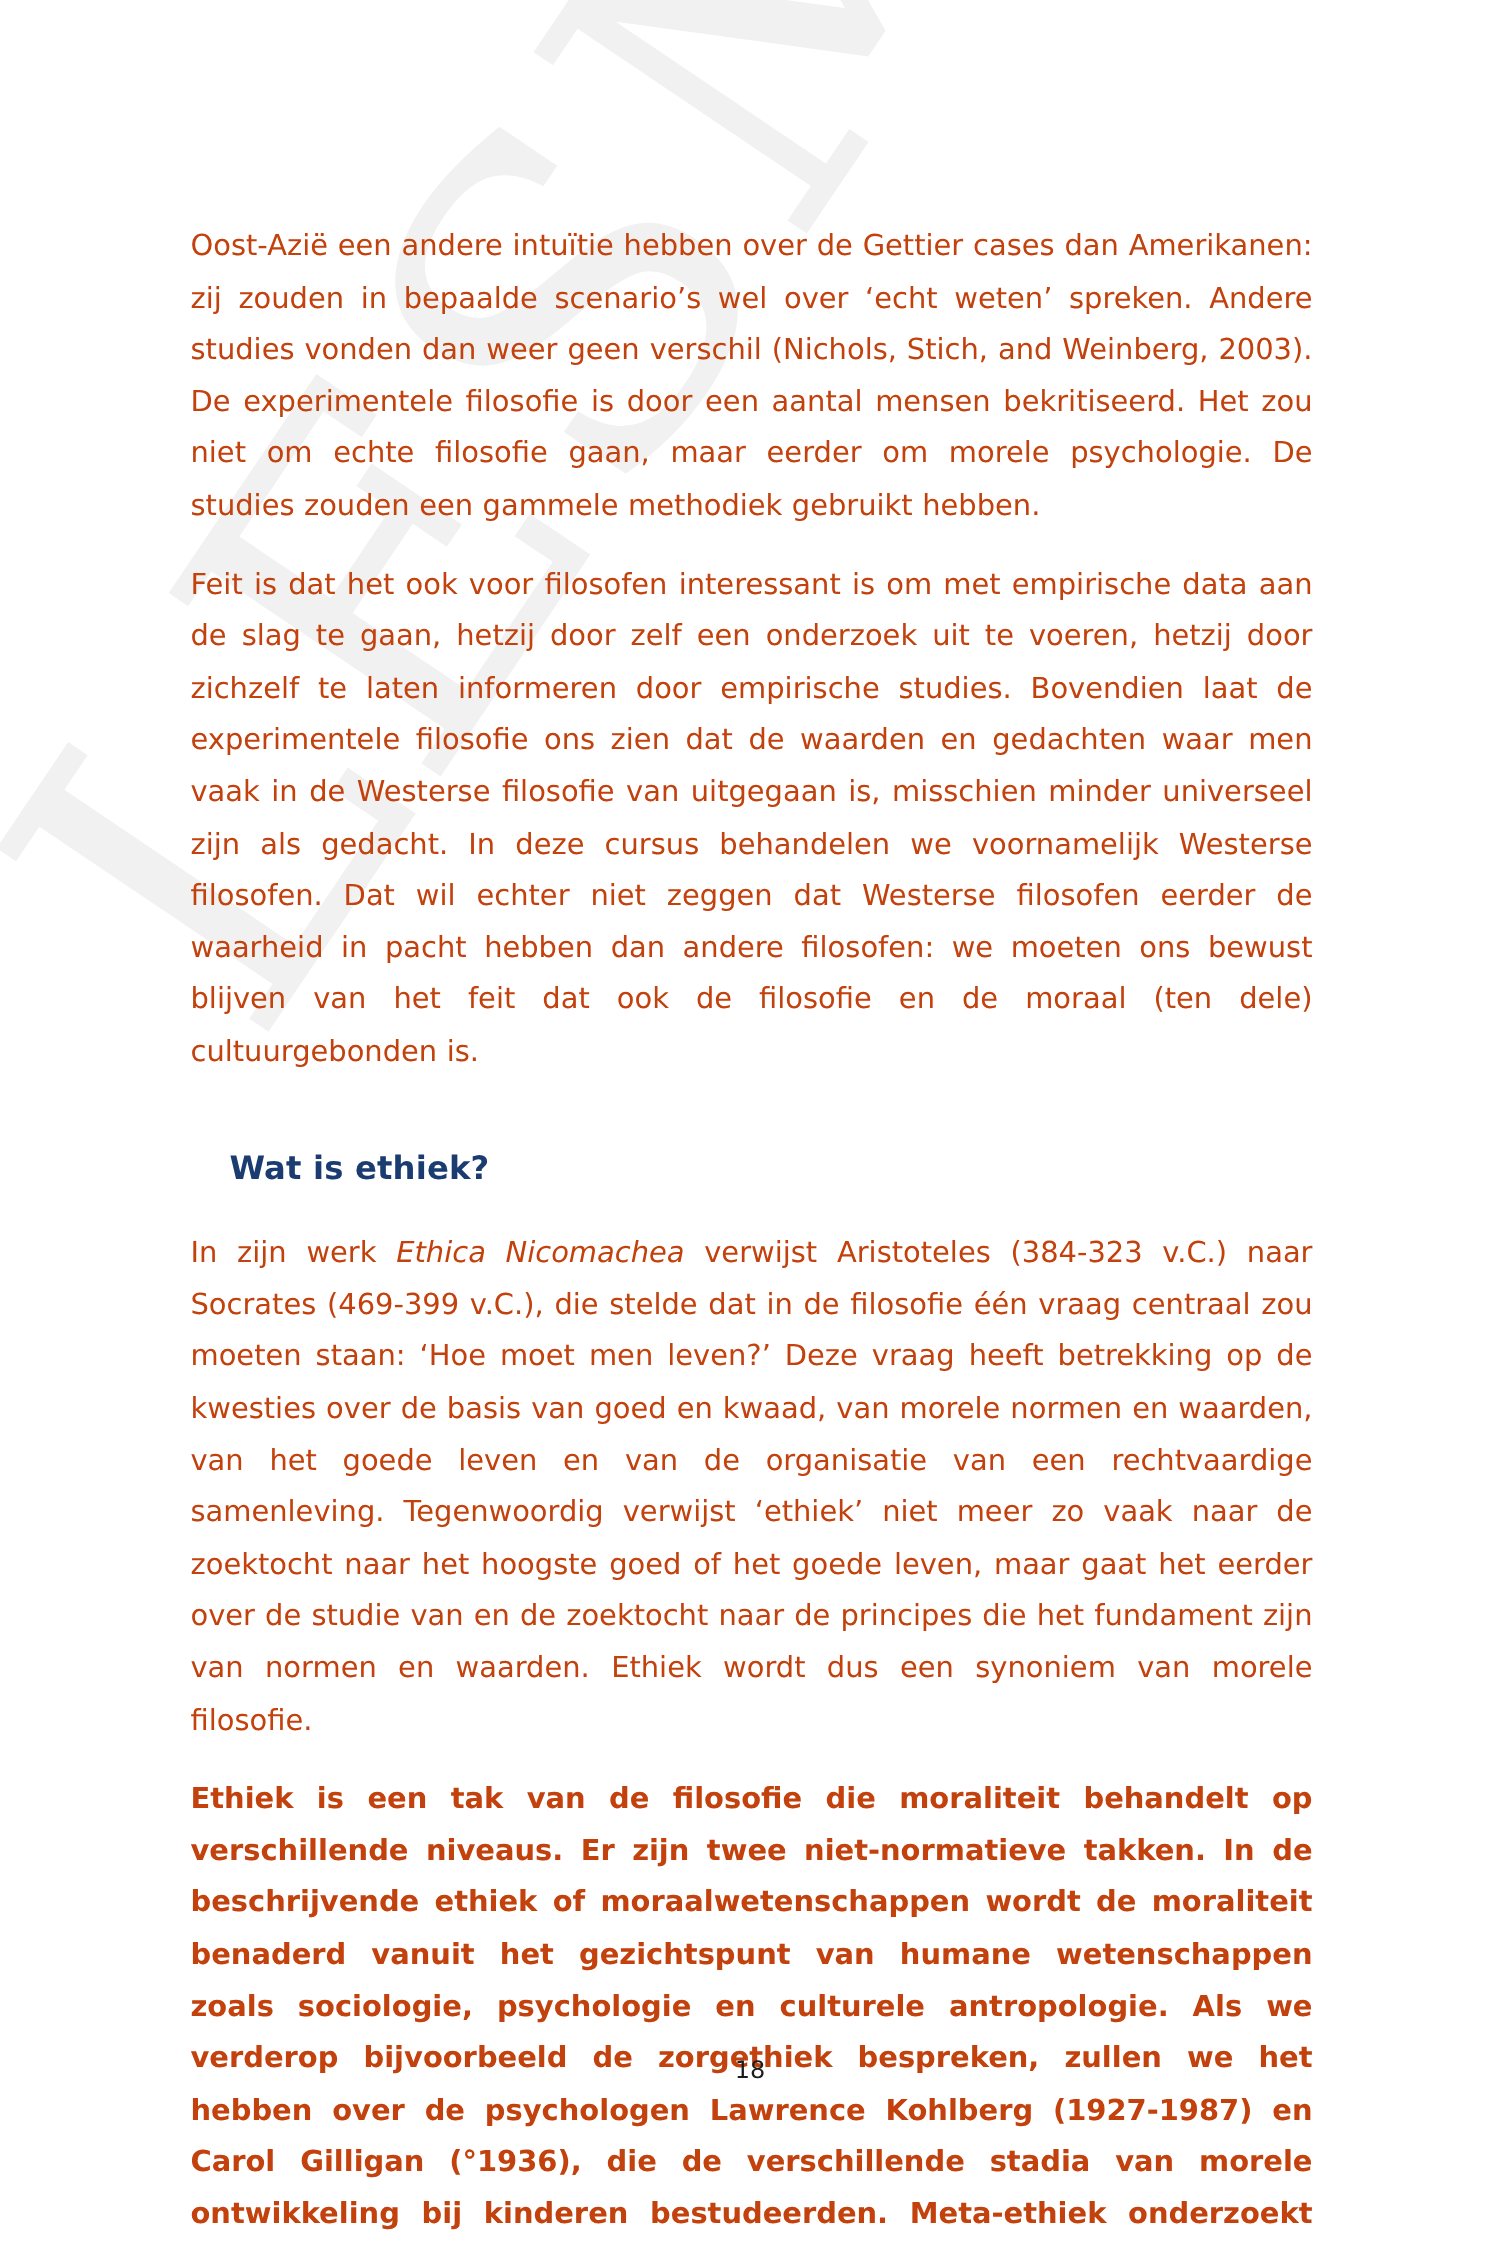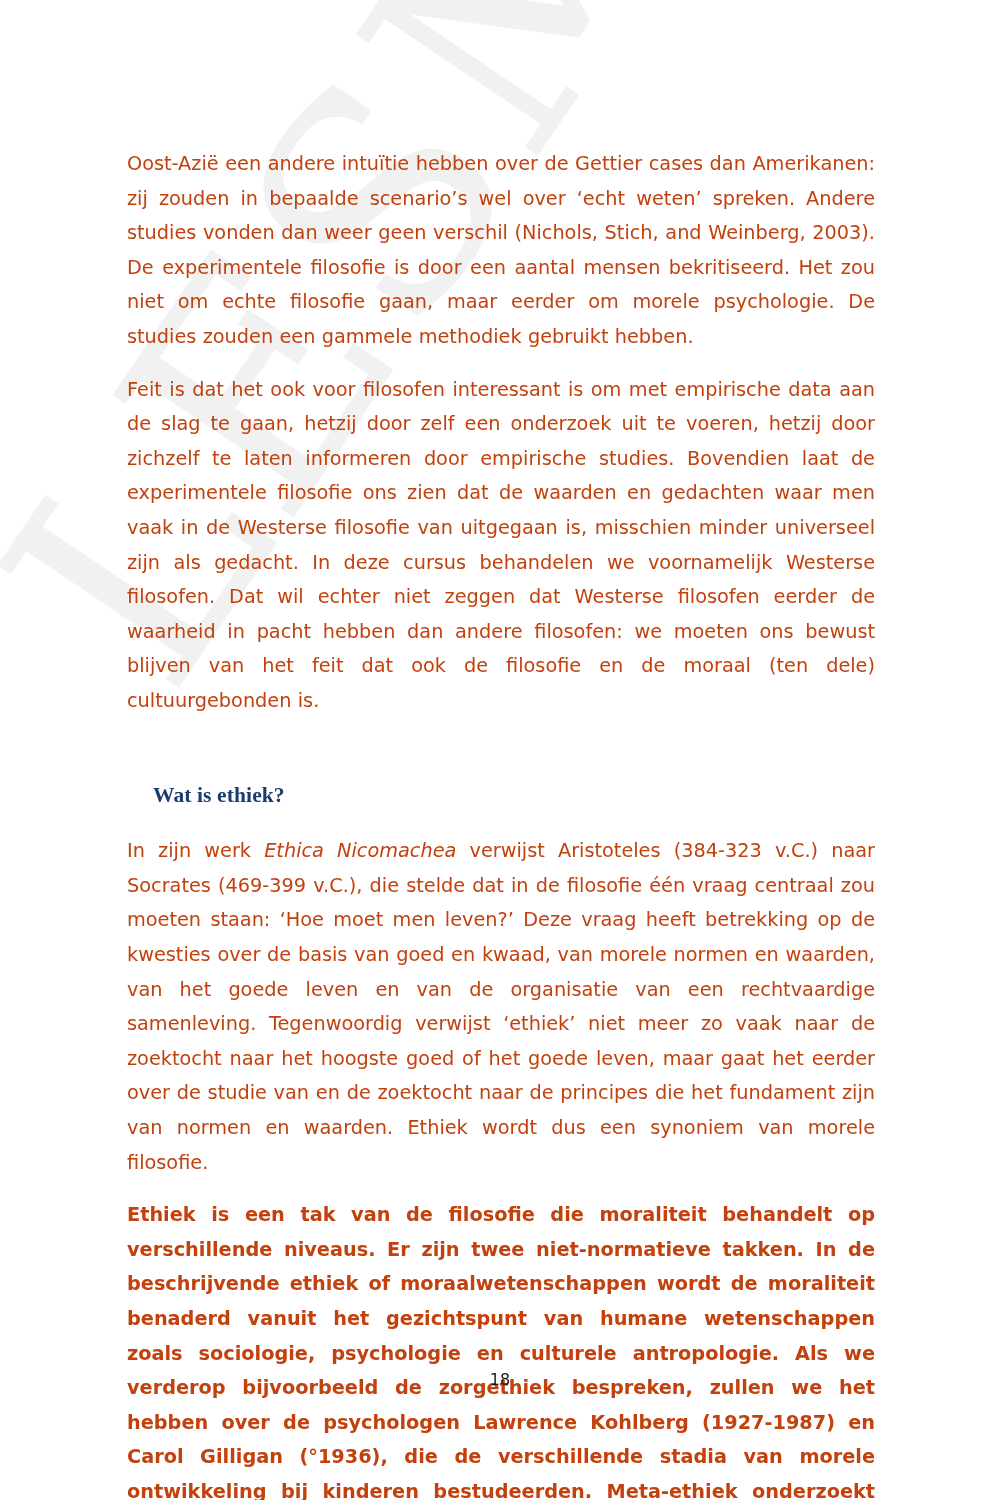--- a/index.html
+++ b/index.html
@@ -64,28 +64,27 @@
     word-spacing: 0.01em;
   }
   p.body-par:last-of-type {
     margin-bottom: 0;
     font-weight: bold;
   }
   .gap-before-heading {
     height: 30px;
   }
   h2.section-heading {
-    margin: 16px 0 26px 0;
+    margin: 0 0 26px 0;
     padding-left: 26px;
     font-size: 21.5px;
     font-weight: bold;
     color: #1b3c70;
     letter-spacing: 0.005em;
     line-height: 1.2;
-    font-family: Liberation Serif, serif;
   }
   em.work-title {
   }
   
   #page-number {
     position: absolute;
     left: 0;
     right: 0;
     top: 1372px;
     text-align: center;

